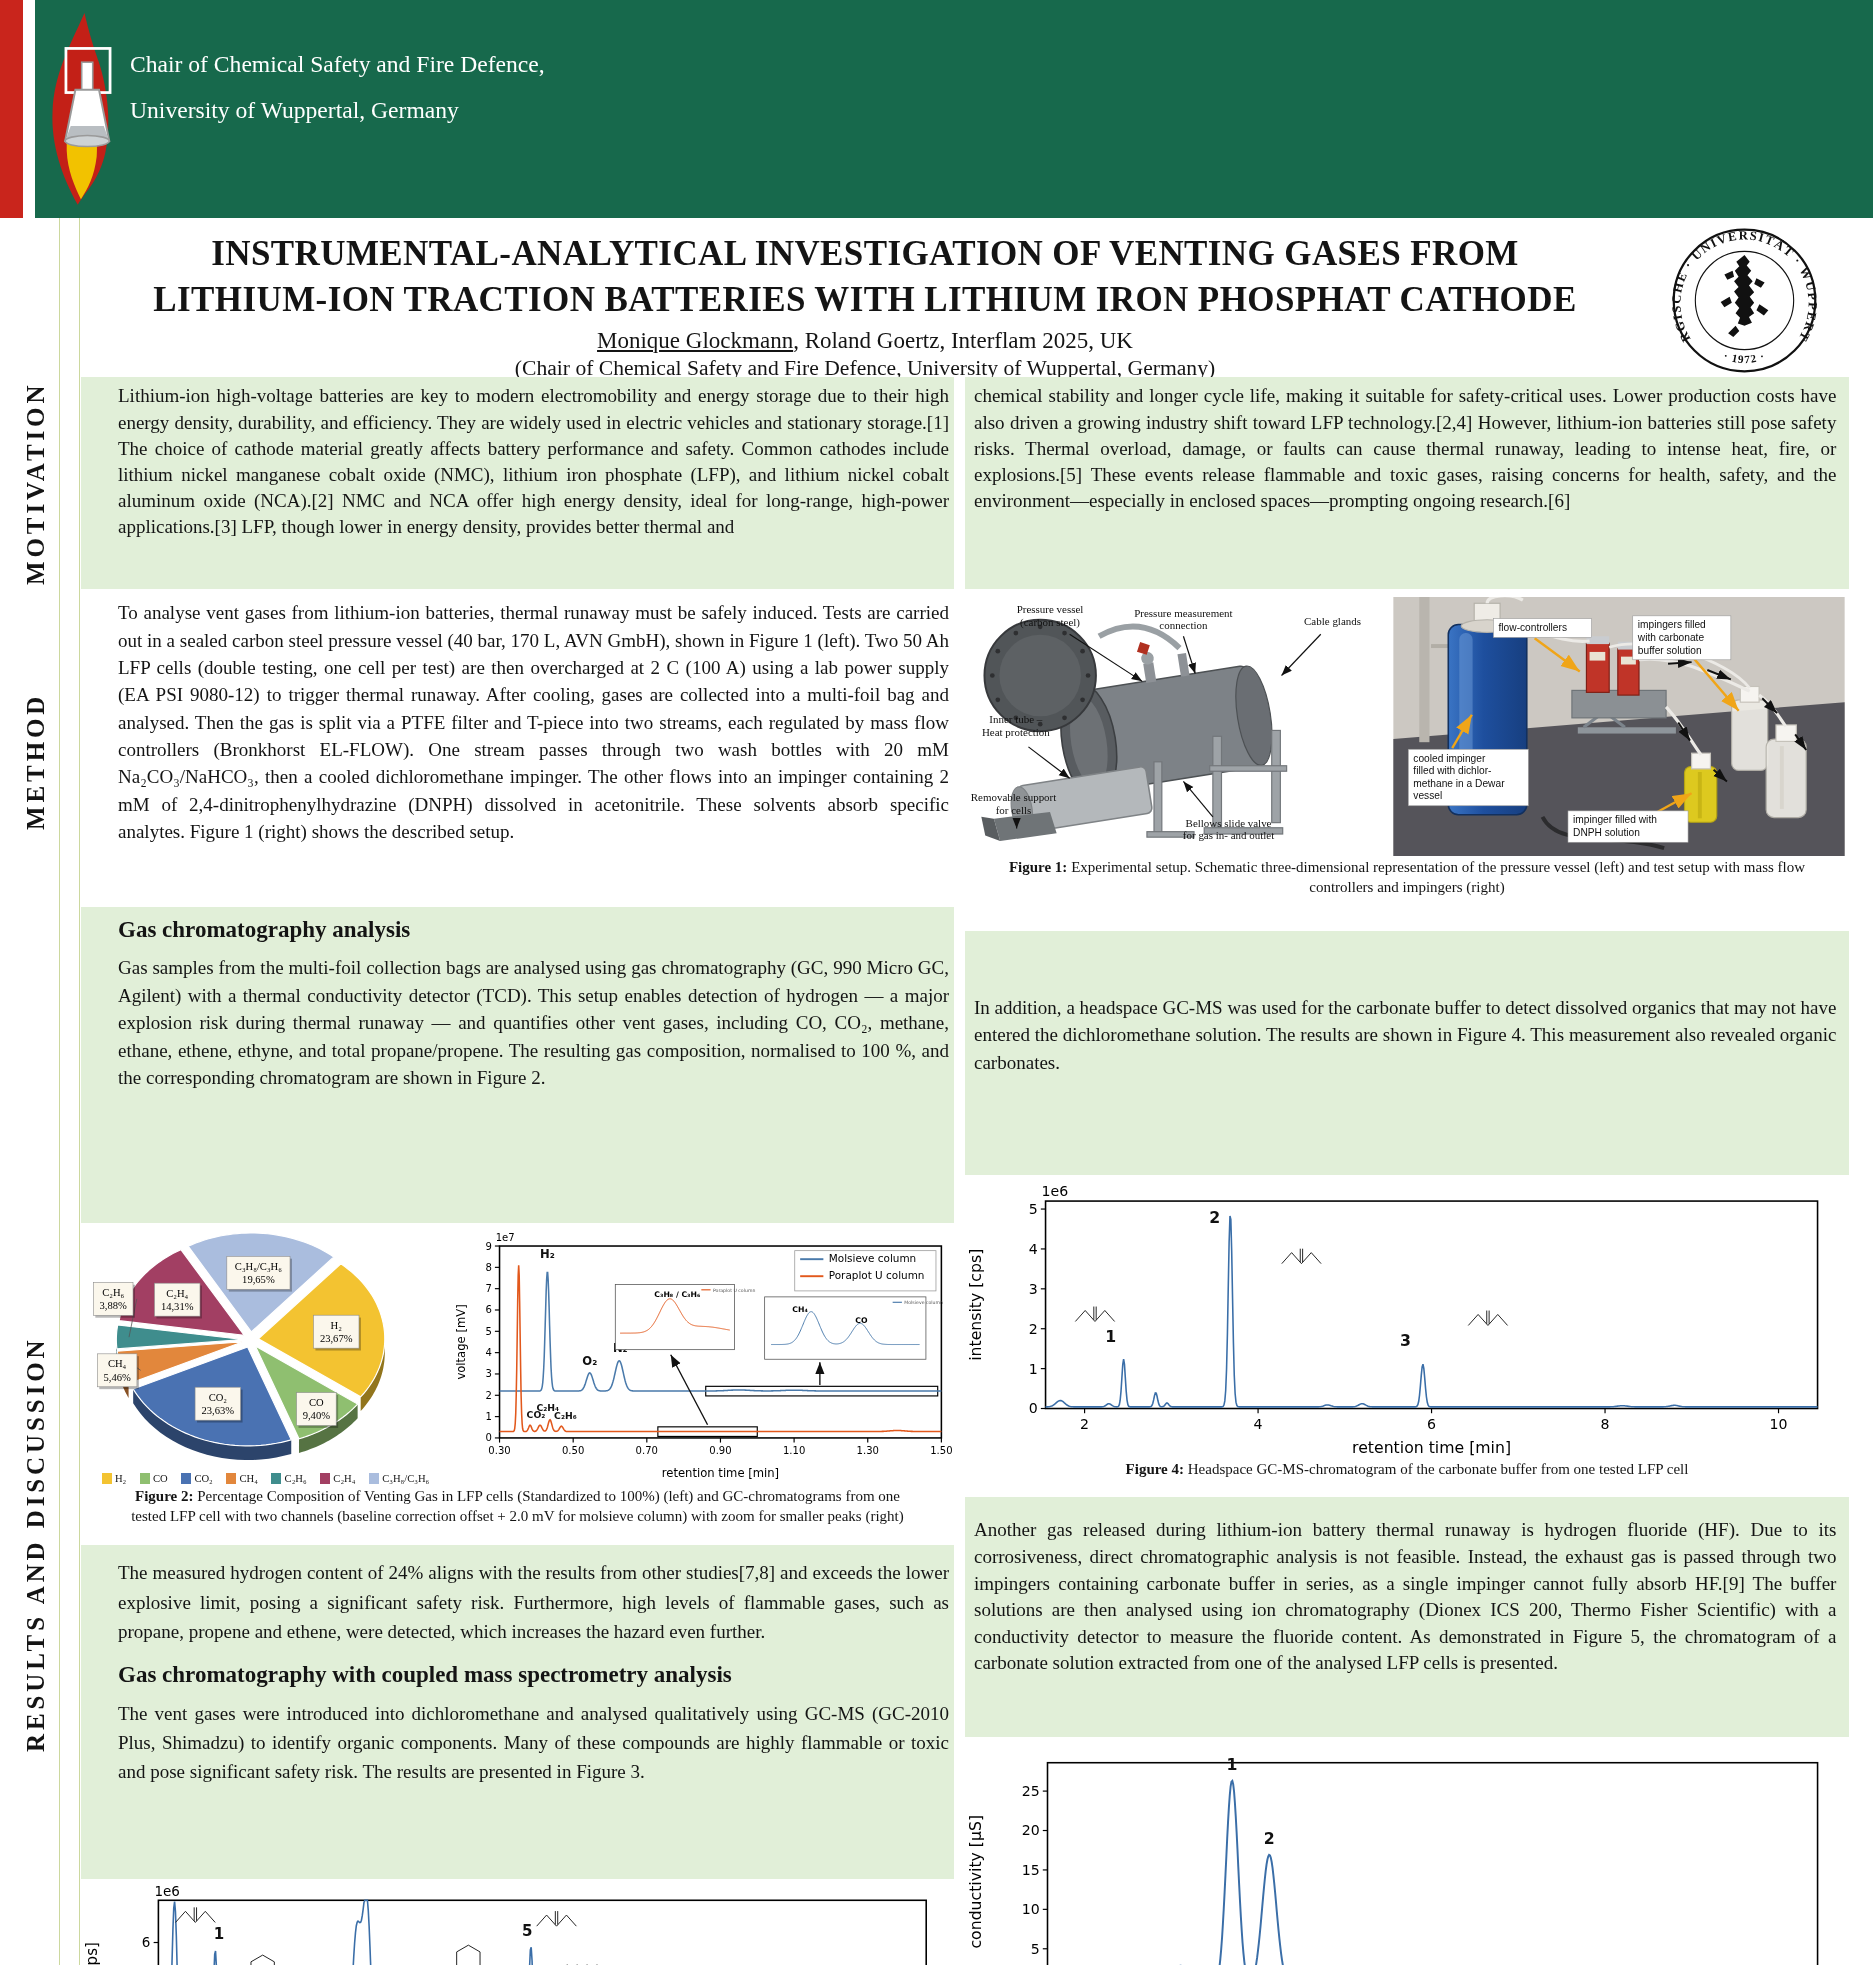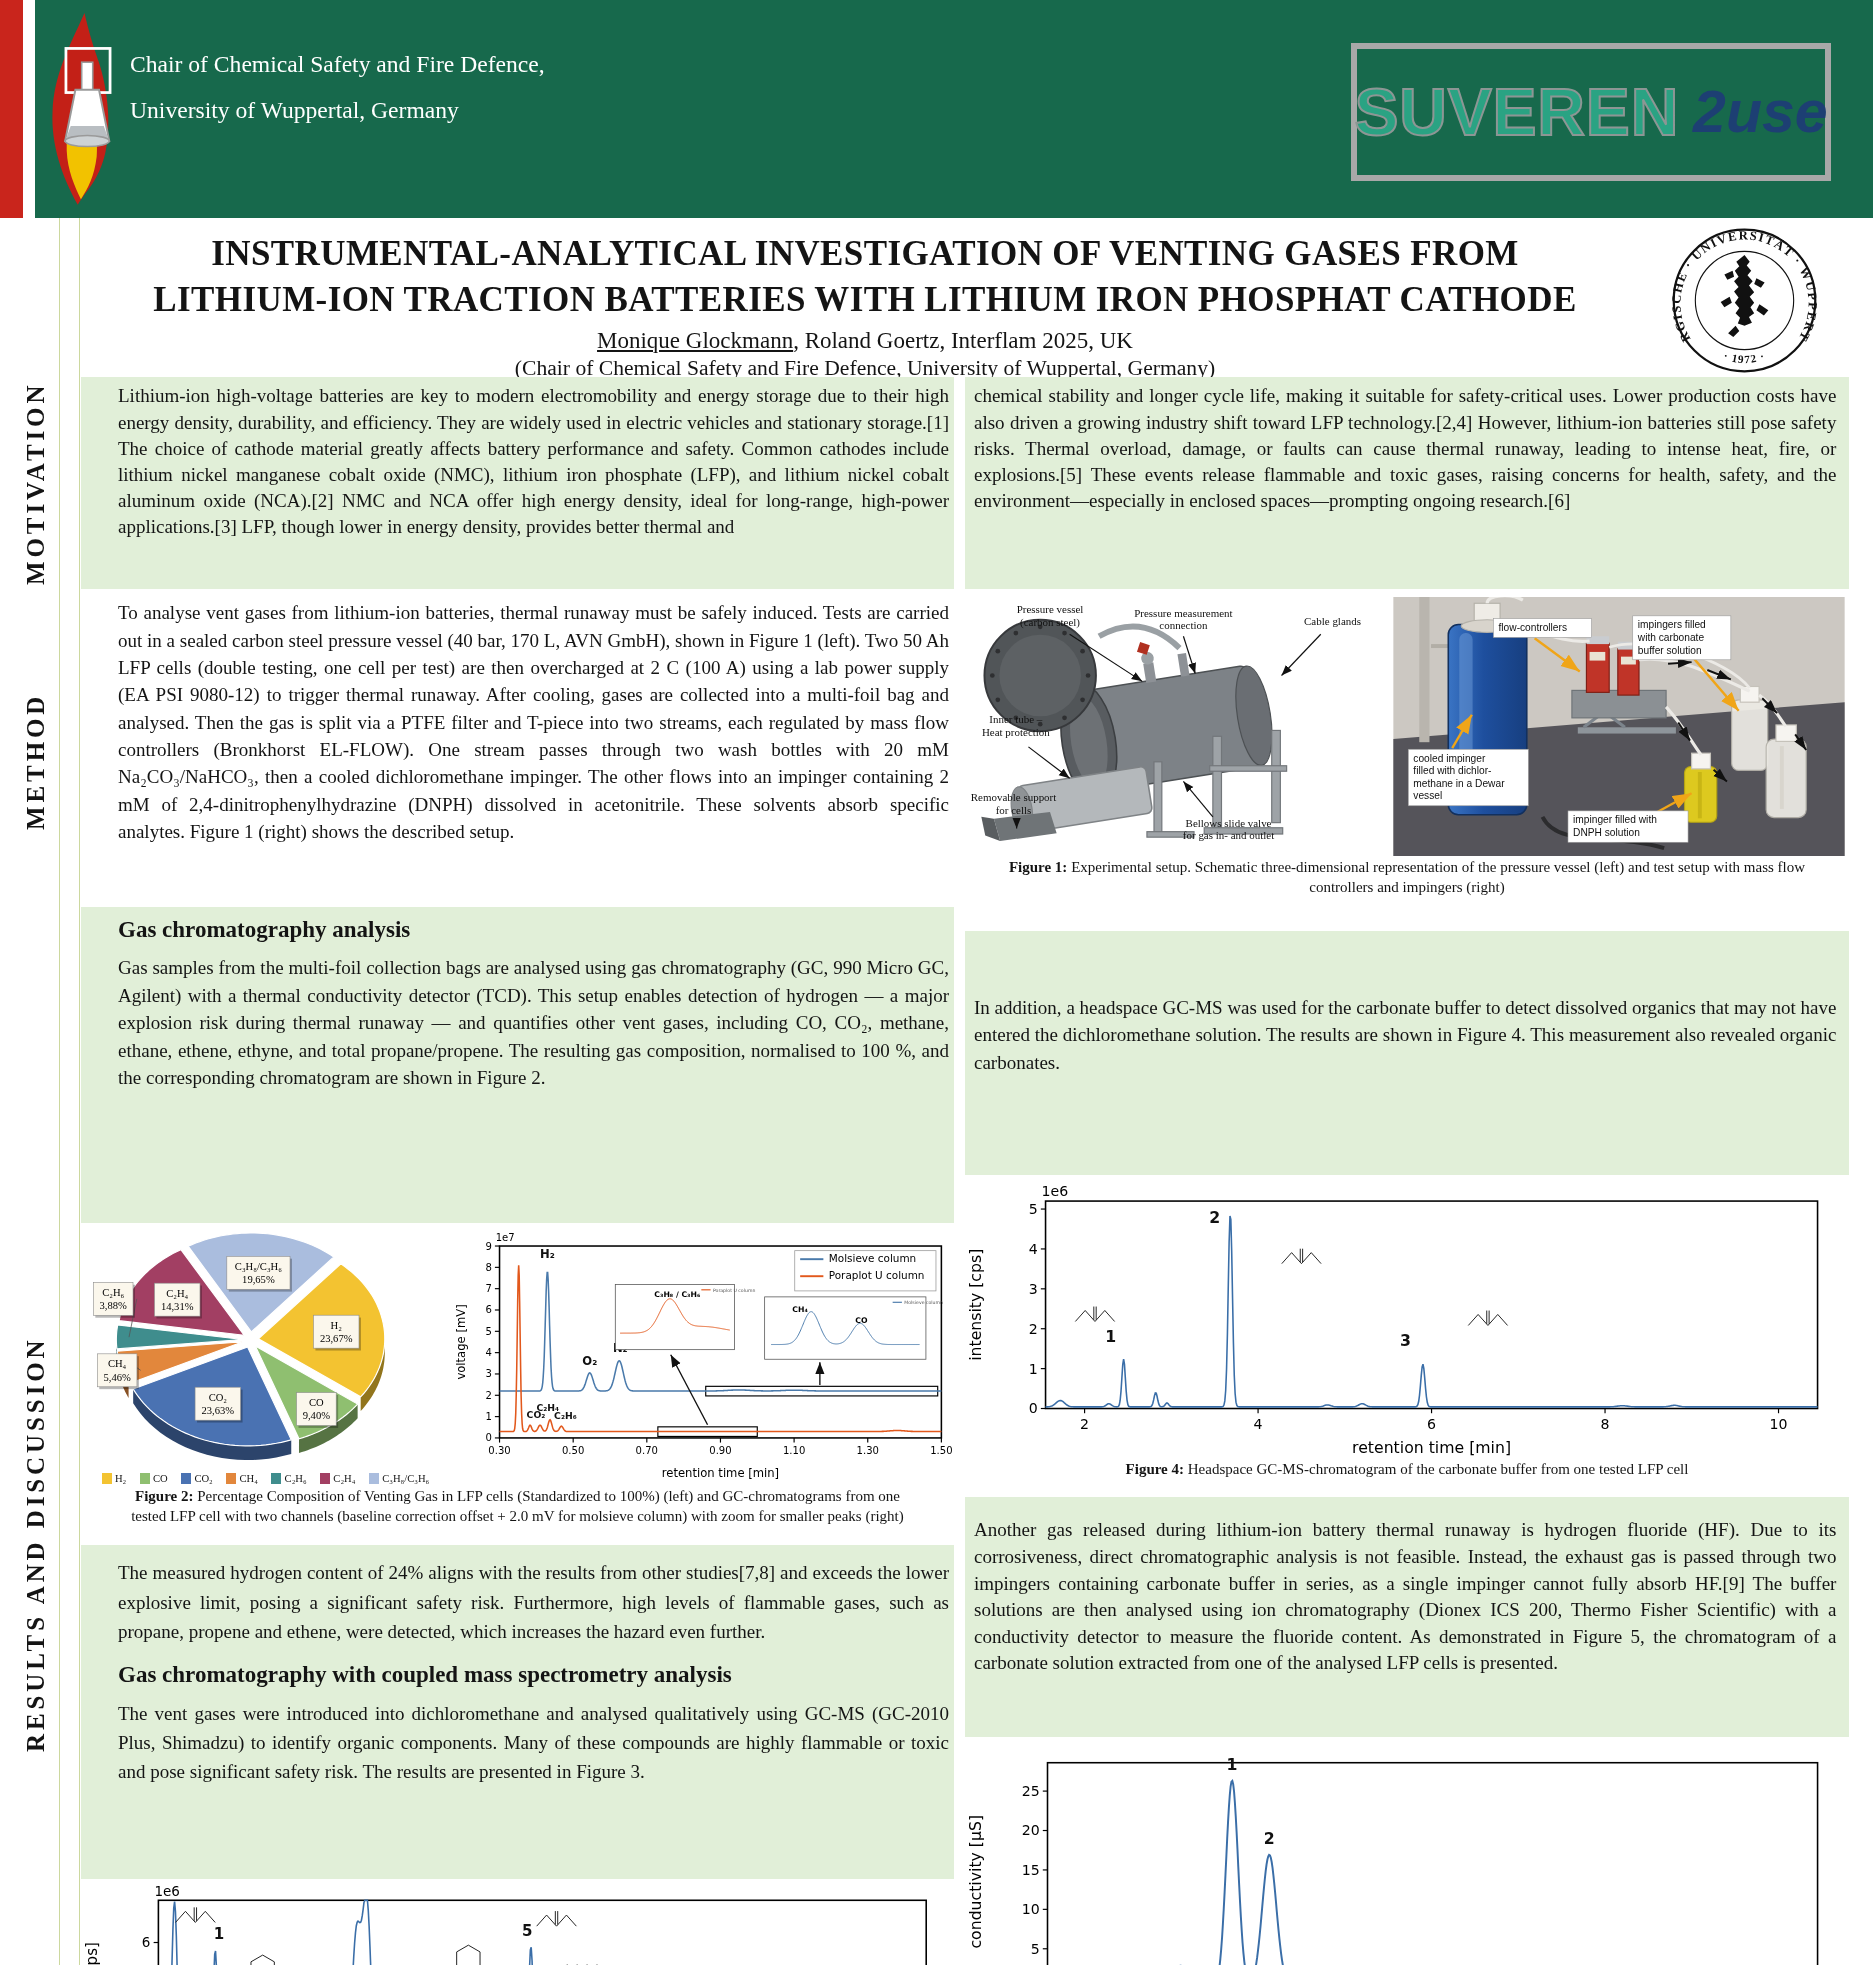--- a/index.html
+++ b/index.html
@@ -62,27 +62,20 @@
         <rect x="48" y="95" width="112" height="112" fill="none" stroke="#ffffff" stroke-width="7"></rect>
         <rect x="88" y="130" width="28" height="70" fill="#ffffff" stroke="#9a9a9a" stroke-width="4"></rect>
         <polygon points="72,200 132,200 158,330 46,330" fill="#ffffff" stroke="#9a9a9a" stroke-width="5"></polygon>
         <polygon points="60,292 144,292 158,330 46,330" fill="#b9bec2"></polygon>
         <ellipse cx="102" cy="330" rx="56" ry="14" fill="#cdd2d5" stroke="#9a9a9a" stroke-width="4"></ellipse>
       </svg>
     </div>
     <div class="chairtext">
       <div>Chair of Chemical Safety and Fire Defence,</div>
       <div>University of Wuppertal, Germany</div>
-    </div>
-    <div class="suveren">
-      <span class="suv1">SUVEREN</span>
-      <svg width="18" height="47" viewBox="0 0 46 120">
-        <path d="M25,2 C12,30 4,48 8,72 C11,92 20,106 26,118 C34,104 42,92 42,70 C42,44 32,22 25,2 Z" fill="#c32017"></path>
-      </svg>
-      <span class="suv2">2use</span>
     </div>
   </header>
 
   <div class="titleblock">
     <h1>INSTRUMENTAL-ANALYTICAL INVESTIGATION OF VENTING GASES FROM</h1>
     <h1>LITHIUM-ION TRACTION BATTERIES WITH LITHIUM IRON PHOSPHAT CATHODE</h1>
     <p class="authors"><span class="uname">Monique Glockmann</span><span>, Roland Goertz, Interflam 2025, UK</span></p>
     <p class="affil">(Chair of Chemical Safety and Fire Defence, University of Wuppertal, Germany)</p>
   </div>
 

